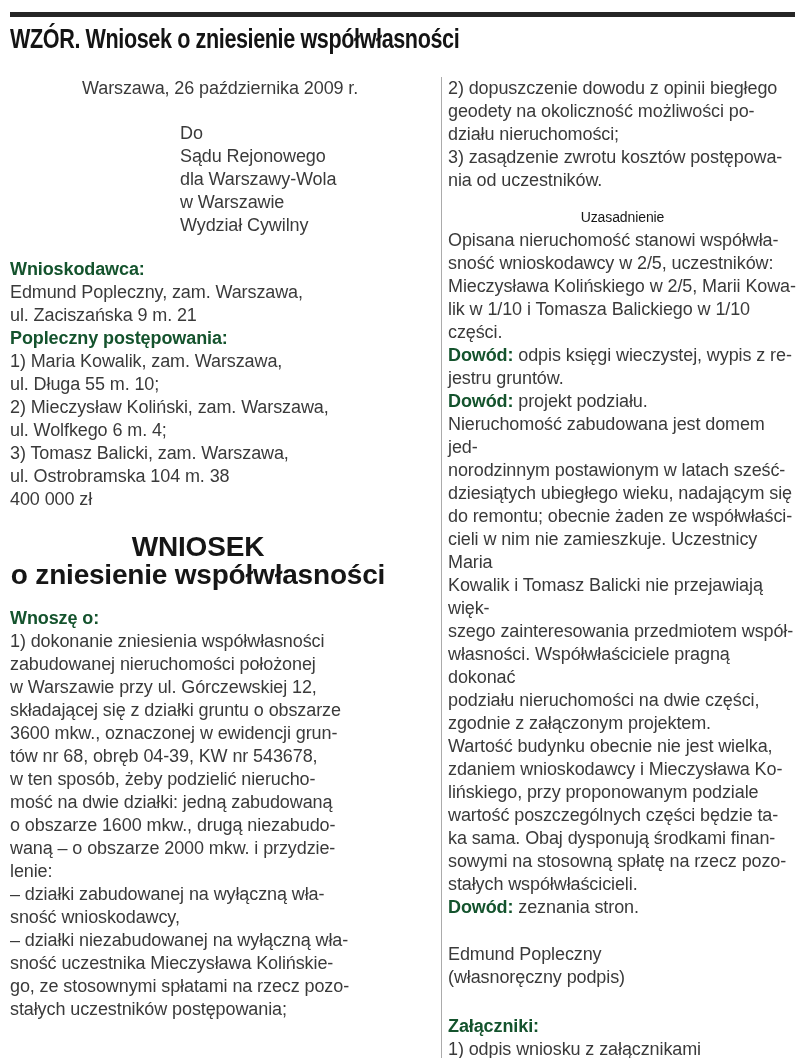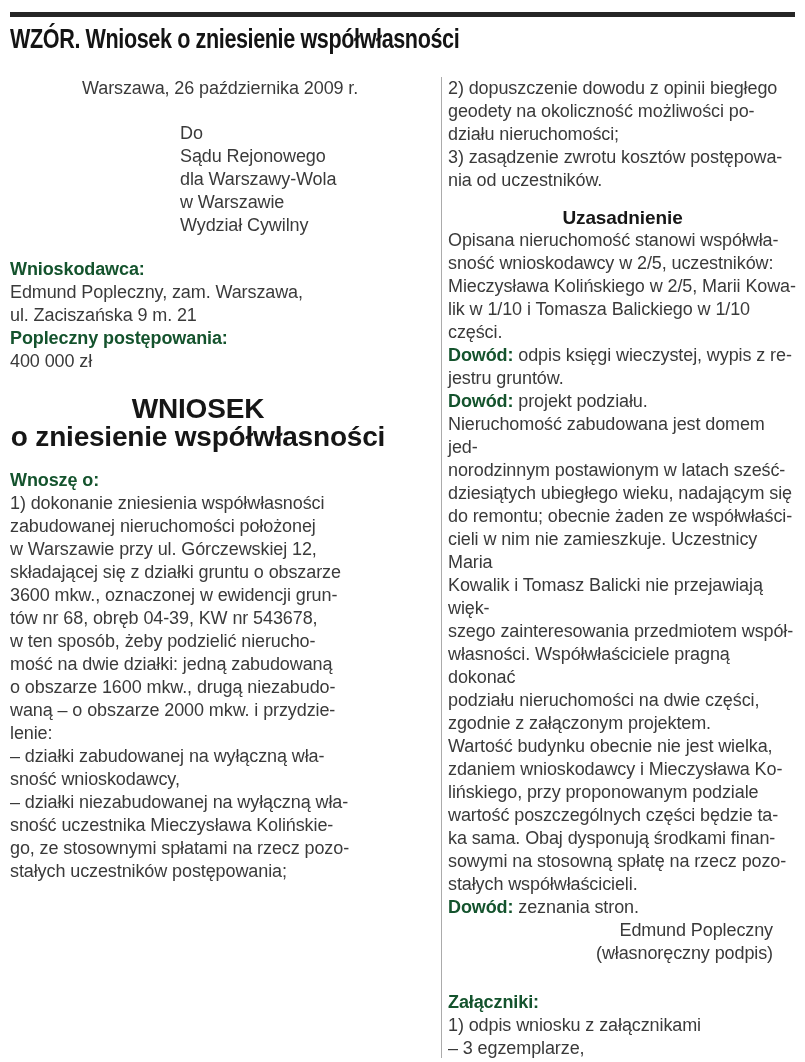--- a/index.html
+++ b/index.html
@@ -63,27 +63,28 @@
     font-weight: 700;
     color: #161616;
     font-size: 28px;
     line-height: 28px;
     letter-spacing: -0.2px;
   }
   .motion-block { margin-top: 18px; }
   .sub-heading {
     margin-top: 14px;
     text-align: center;
-    font-weight: 700;
+    font-weight: 400;
     color: #161616;
-    font-size: 19px;
+    font-size: 14px;
     line-height: 23px;
   }
   .signature {
-    text-align: right;
+    margin-top: 24px;
+    text-align: left;
     padding-right: 24px;
   }
   .attachments-label { margin-top: 26px; }
   .bottom-rule {
     margin: 8px 12px 0 12px;
     height: 2px;
     background: #8c8c8c;
   }
 </style>
 </head>
@@ -104,20 +105,26 @@
 Sądu Rejonowego
 dla Warszawy-Wola
 w Warszawie
 Wydział Cywilny</div>
 
       <div class="parties">
         <div class="lbl">Wnioskodawca:</div>
         <div class="lines">Edmund Popleczny, zam. Warszawa,
 ul. Zaciszańska 9 m. 21</div>
         <div class="lbl">Popleczny postępowania:</div>
+        <div class="lines">1) Maria Kowalik, zam. Warszawa,
+ul. Długa 55 m. 10;
+2) Mieczysław Koliński, zam. Warszawa,
+ul. Wolfkego 6 m. 4;
+3) Tomasz Balicki, zam. Warszawa,
+ul. Ostrobramska 104 m. 38</div>
         <div class="lines">400 000 zł</div>
       </div>
 
       <div class="doc-heading lines">WNIOSEK
 o zniesienie współwłasności</div>
 
       <div class="motion-block">
         <div class="lbl">Wnoszę o:</div>
         <div class="lines">1) dokonanie zniesienia współwłasności
 zabudowanej nieruchomości położonej

